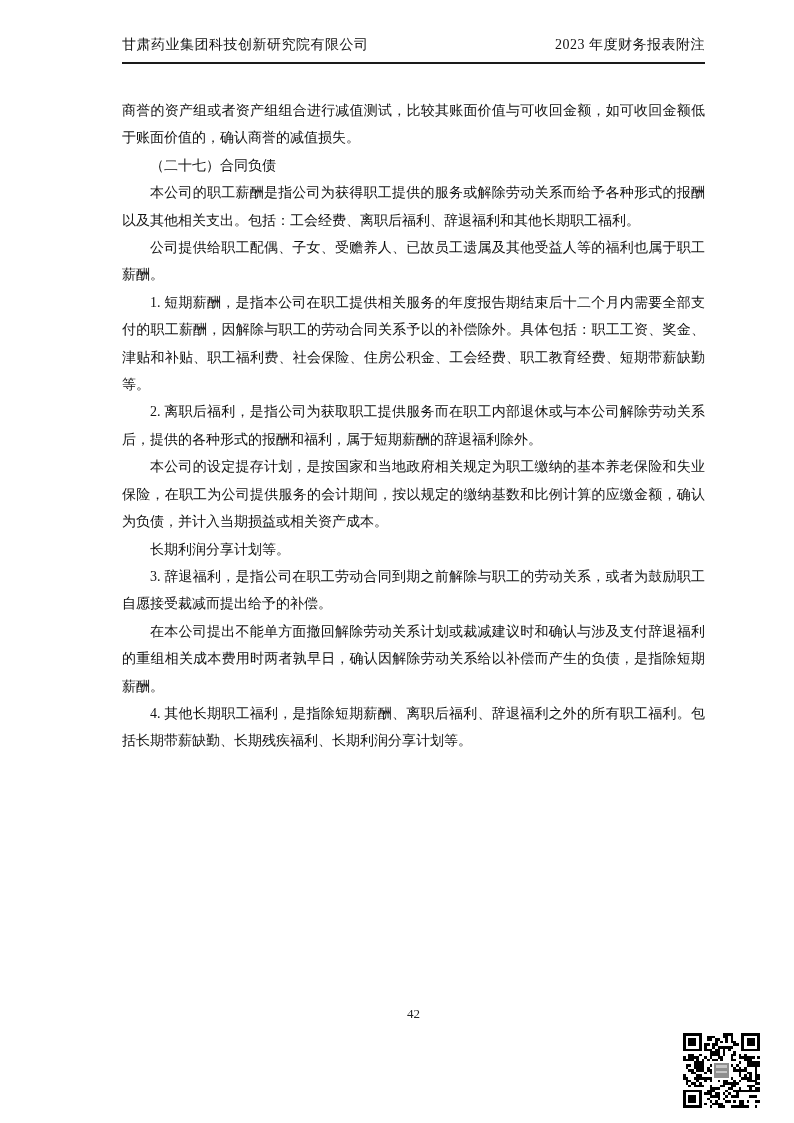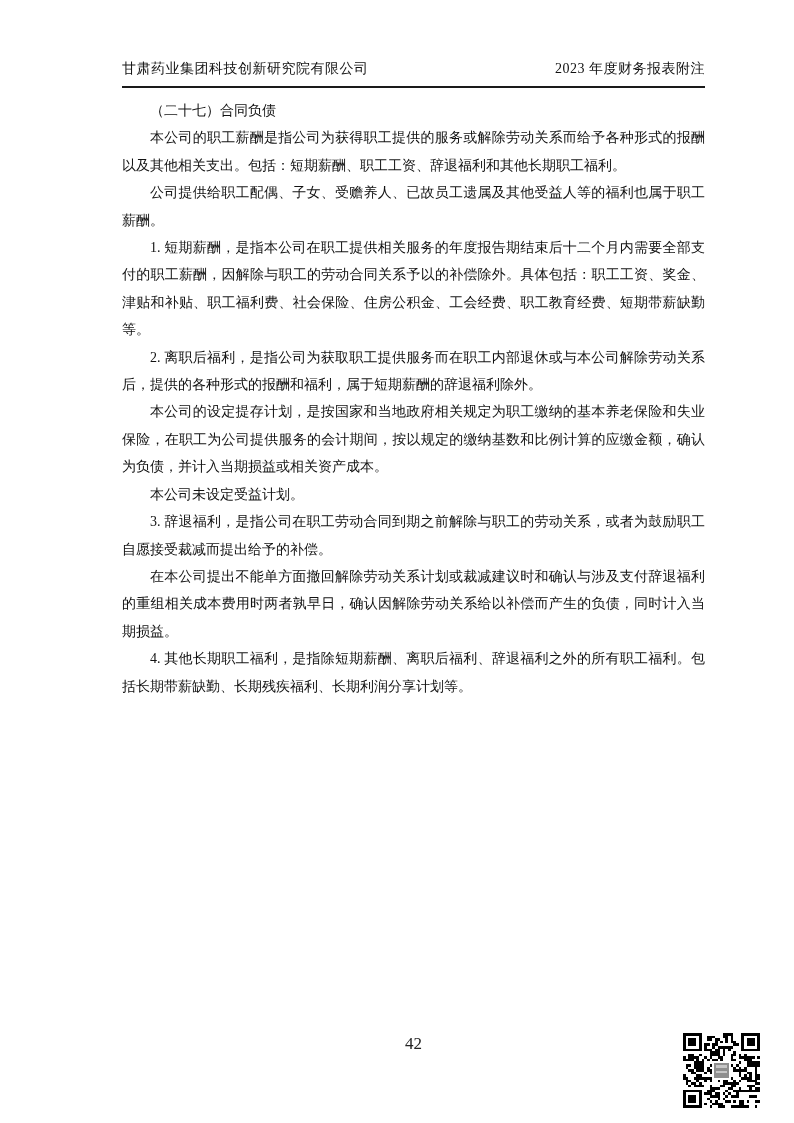--- a/index.html
+++ b/index.html
@@ -11,21 +11,21 @@
     color: #111111;
     overflow: hidden;
   }
   .page {
     position: absolute; inset: 0;
     background: #ffffff;
   }
   .header {
     position: absolute;
     left: 122px; right: 89px; top: 0;
-    padding-top: 60px;
+    padding-top: 36px;
     display: flex;
     justify-content: space-between;
     align-items: baseline;
     font-size: 14px;
     line-height: 18px;
     border-bottom: 2px solid #1a1a1a;
     padding-bottom: 8px;
     letter-spacing: 0.5px;
   }
   .body-text {
@@ -35,52 +35,53 @@
     line-height: 27.4px;
     text-align: justify;
     text-justify: inter-ideograph;
   }
   .body-text p { margin: 0; }
   .para { text-indent: 2em; }
   .para.noindent { text-indent: 0; }
   .heading { font-weight: normal; text-indent: 2em; }
   .footer {
     position: absolute;
-    left: 122px; width: 583px; top: 1034px;
+    left: 122px; width: 583px; top: 1006px;
     text-align: center;
-    font-size: 17px;
+    font-size: 13px;
     color: #222222;
   }
   .qr {
     position: absolute;
     left: 683px; top: 1033px;
     width: 77px; height: 75px;
   }
   .qr svg { display: block; width: 100%; height: 100%; }
 </style>
 </head>
 <body>
 
 <div class="page">
 
   <div class="header">
     <span>甘肃药业集团科技创新研究院有限公司</span>
     <span>2023 年度财务报表附注</span>
   </div>
 
   <div class="body-text">
+      <p class="para noindent">商誉的资产组或者资产组组合进行减值测试，比较其账面价值与可收回金额，如可收回金额低于账面价值的，确认商誉的减值损失。</p>
       <p class="heading">（二十七）合同负债</p>
-      <p class="para">本公司的职工薪酬是指公司为获得职工提供的服务或解除劳动关系而给予各种形式的报酬以及其他相关支出。包括：短期薪酬、职工工资、辞退福利和其他长期职工福利。</p>
+      <p class="para">本公司的职工薪酬是指公司为获得职工提供的服务或解除劳动关系而给予各种形式的报酬以及其他相关支出。包括：工会经费、离职后福利、辞退福利和其他长期职工福利。</p>
       <p class="para">公司提供给职工配偶、子女、受赡养人、已故员工遗属及其他受益人等的福利也属于职工薪酬。</p>
       <p class="para">1. 短期薪酬，是指本公司在职工提供相关服务的年度报告期结束后十二个月内需要全部支付的职工薪酬，因解除与职工的劳动合同关系予以的补偿除外。具体包括：职工工资、奖金、津贴和补贴、职工福利费、社会保险、住房公积金、工会经费、职工教育经费、短期带薪缺勤等。</p>
       <p class="para">2. 离职后福利，是指公司为获取职工提供服务而在职工内部退休或与本公司解除劳动关系后，提供的各种形式的报酬和福利，属于短期薪酬的辞退福利除外。</p>
       <p class="para">本公司的设定提存计划，是按国家和当地政府相关规定为职工缴纳的基本养老保险和失业保险，在职工为公司提供服务的会计期间，按以规定的缴纳基数和比例计算的应缴金额，确认为负债，并计入当期损益或相关资产成本。</p>
-      <p class="para">本公司未设定受益计划。</p>
+      <p class="para">长期利润分享计划等。</p>
       <p class="para">3. 辞退福利，是指公司在职工劳动合同到期之前解除与职工的劳动关系，或者为鼓励职工自愿接受裁减而提出给予的补偿。</p>
-      <p class="para">在本公司提出不能单方面撤回解除劳动关系计划或裁减建议时和确认与涉及支付辞退福利的重组相关成本费用时两者孰早日，确认因解除劳动关系给以补偿而产生的负债，同时计入当期损益。</p>
+      <p class="para">在本公司提出不能单方面撤回解除劳动关系计划或裁减建议时和确认与涉及支付辞退福利的重组相关成本费用时两者孰早日，确认因解除劳动关系给以补偿而产生的负债，是指除短期薪酬。</p>
       <p class="para">4. 其他长期职工福利，是指除短期薪酬、离职后福利、辞退福利之外的所有职工福利。包括长期带薪缺勤、长期残疾福利、长期利润分享计划等。</p>
     </div>
 
   <div class="footer">42</div>
 
   <div class="qr">
     <svg id="qr-svg" viewBox="0 0 29 29" shape-rendering="crispEdges" preserveAspectRatio="none" aria-hidden="true">
         <rect x="15" y="0" width="1" height="1" fill="#000000"></rect>
         <rect x="16" y="0" width="1" height="1" fill="#000000"></rect>
         <rect x="17" y="0" width="1" height="1" fill="#000000"></rect>

